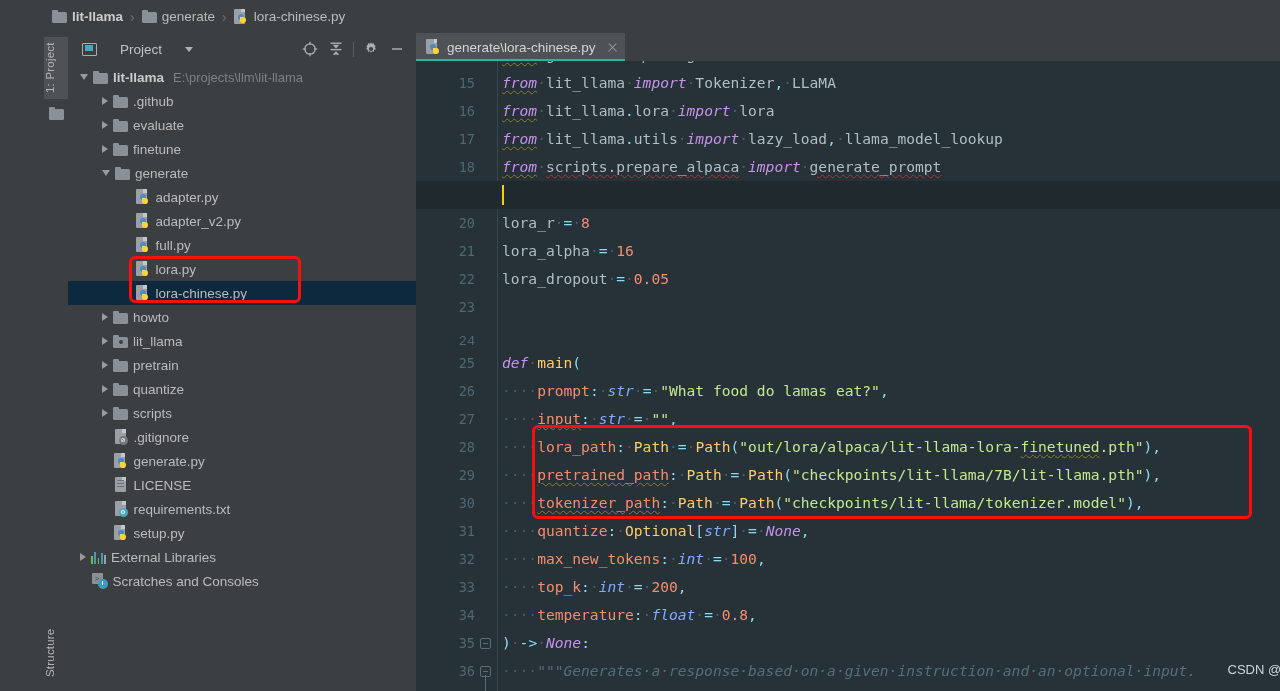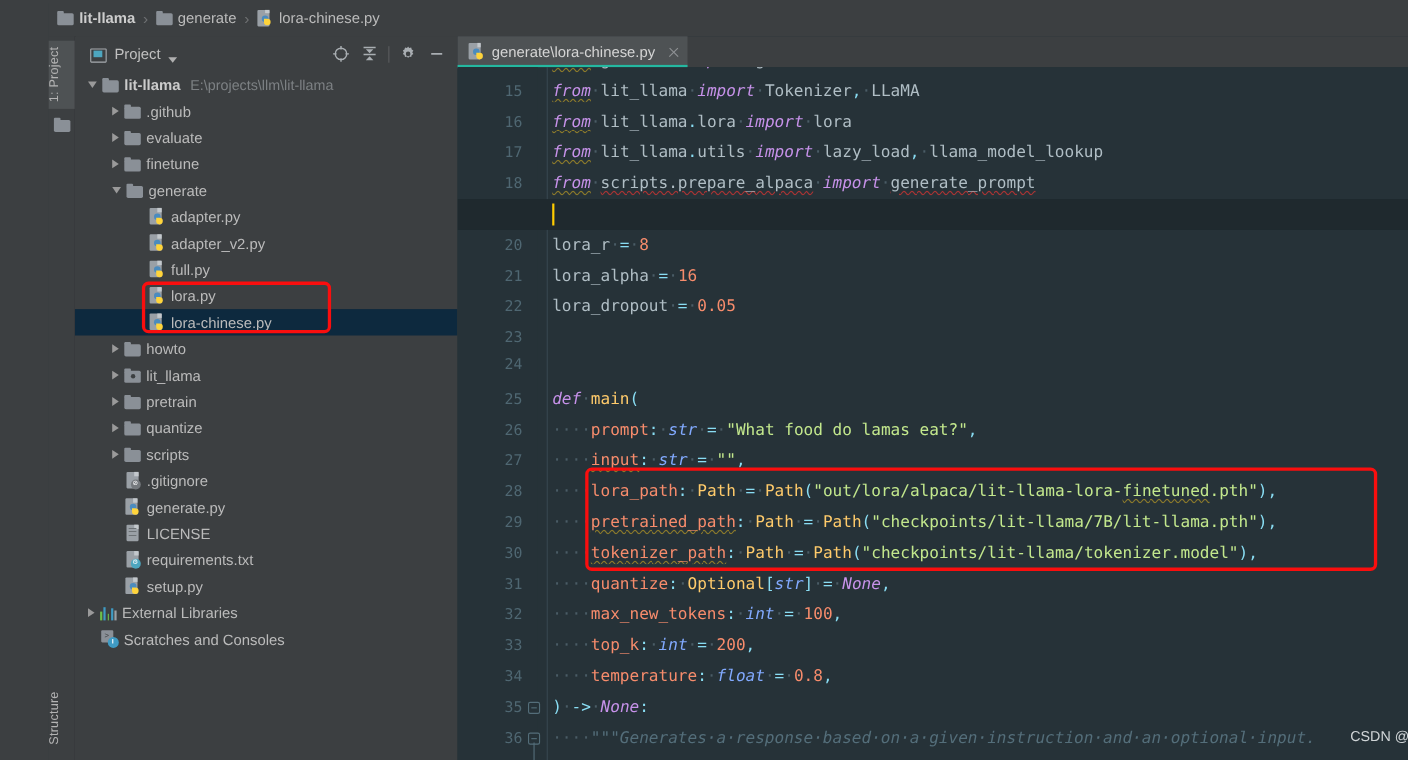--- a/index.html
+++ b/index.html
@@ -89,21 +89,21 @@
 
   
   #project-panel {
     position: absolute; left: 24px; top: 33px; width: 348px; height: 658px;
     background: #3c3f41;
   }
   #project-header {
     position: absolute; left: 0; top: 0; width: 348px; height: 32px;
     display: flex; align-items: center;
   }
-  #project-header .titlewrap { display: flex; align-items: flex-end; margin-left: 14px; }
+  #project-header .titlewrap { display: flex; align-items: center; margin-left: 14px; gap: 16px; }
   .ic-projview {
     width: 15px; height: 13px; flex: none;
     border: 1.6px solid #a7acb0; box-sizing: border-box; border-radius: 1px;
     background: #3c3f41; position: relative;
   }
   .ic-projview::after {
     content: ""; position: absolute; left: 1.5px; top: 1.5px;
     width: 8px; height: 6px; background: #4da6bf;
   }
   #project-title {
@@ -621,21 +621,21 @@
           <div class="gnum" style="top: -20px;">14</div>
           <div class="gnum" style="top: 8px;">15</div>
           <div class="gnum" style="top: 36px;">16</div>
           <div class="gnum" style="top: 64px;">17</div>
           <div class="gnum" style="top: 92px;">18</div>
           <div class="gnum cur" style="top: 120px;">19</div>
           <div class="gnum" style="top: 148px;">20</div>
           <div class="gnum" style="top: 176px;">21</div>
           <div class="gnum" style="top: 204px;">22</div>
           <div class="gnum" style="top: 232px;">23</div>
-          <div class="gnum" style="top: 256px;">24</div>
+          <div class="gnum" style="top: 267px; font-family: Liberation Mono, monospace;">24</div>
           <div class="gnum" style="top: 288px;">25</div>
           <div class="gnum" style="top: 316px;">26</div>
           <div class="gnum" style="top: 344px;">27</div>
           <div class="gnum" style="top: 372px;">28</div>
           <div class="gnum" style="top: 400px;">29</div>
           <div class="gnum" style="top: 428px;">30</div>
           <div class="gnum" style="top: 456px;">31</div>
           <div class="gnum" style="top: 484px;">32</div>
           <div class="gnum" style="top: 512px; text-align: center;">33</div>
           <div class="gnum" style="top: 540px;">34</div>

